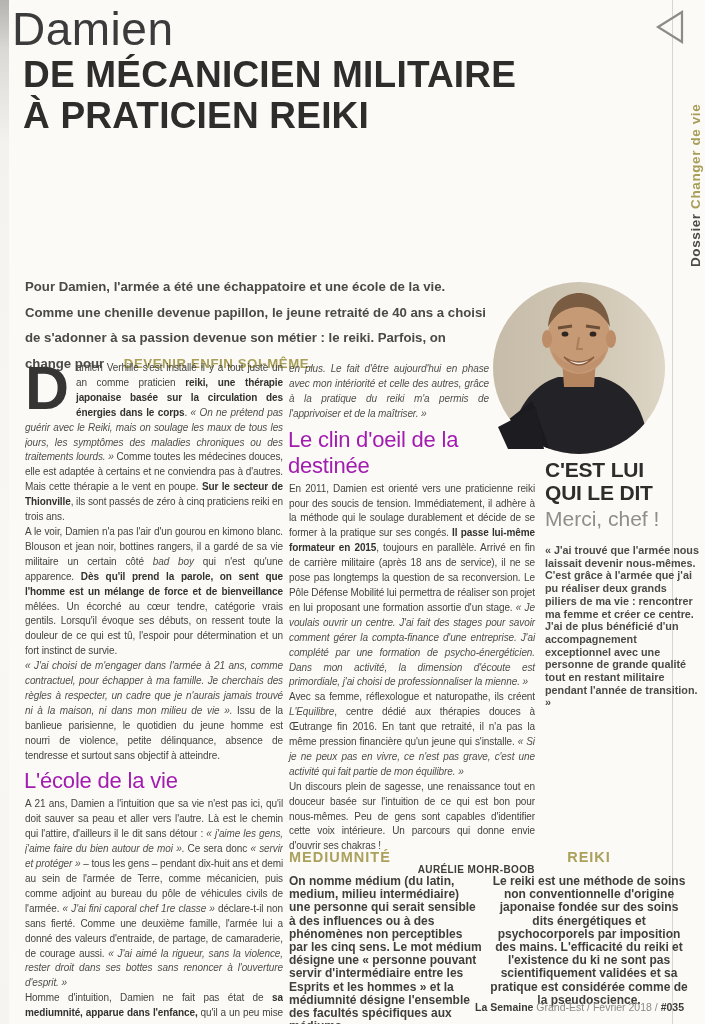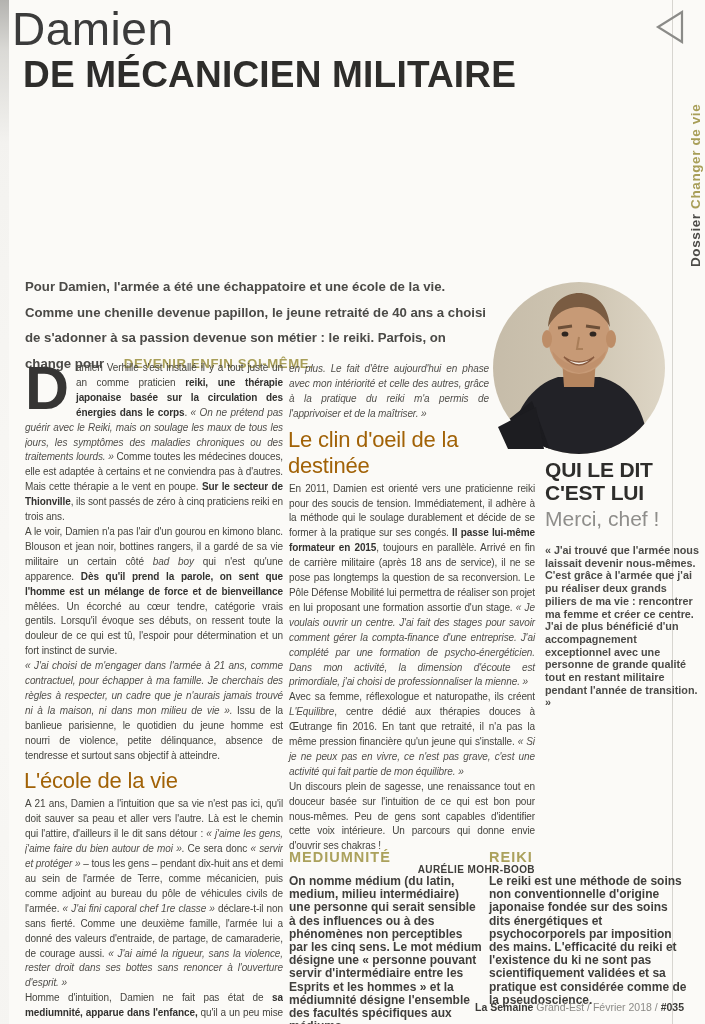--- a/index.html
+++ b/index.html
@@ -39,55 +39,56 @@
 
   
   .col{position:absolute;font-size:10px;line-height:14.9px;letter-spacing:-.1px;
     color:#45443f;text-align:justify;hyphens:auto;}
   .col1{left:25px;top:361px;width:258px;height:662px;overflow:hidden;}
   .col2{left:289px;top:362px;width:246px;}
   .para{margin:0;}
   .dropcap{float:left;font-size:61px;line-height:50px;font-weight:800;color:#363534;
     padding:2px 7px 0 0;}
   .subhead{margin:5px 0 3px -1px;font-size:22px;line-height:26px;font-weight:400;
-    color:#a16207;letter-spacing:-.2px;text-align:left;}
+    color:#a21caf;letter-spacing:-.2px;text-align:left;}
   .wrap-spacer{float:right;width:46px;height:80px;}
   .seg-b{font-weight:700;color:#333230;}
   .seg-i{font-style:italic;color:#514f4b;}
   .byline{margin-top:9px;text-align:right;font-size:10px;font-weight:800;
     letter-spacing:.4px;color:#3e3d3a;}
 
   
   .quote-box{position:absolute;left:545px;top:459px;width:155px;}
   .qb-title{font-size:21px;line-height:22.5px;font-weight:800;color:#2e2d2b;letter-spacing:-.2px;}
   .qb-title span{display:block;}
   .qb-sub{margin-top:3px;font-size:21px;font-weight:400;color:#8f8e8b;}
   .qb-text{margin:13px 0 0;font-size:10.8px;line-height:12.7px;font-weight:700;color:#4c4b48;}
 
   
   .info-box{position:absolute;top:849px;}
   .box-medium{left:289px;width:193px;}
-  .box-reiki{left:489px;width:200px;}
+  .box-reiki{left:489px;width:200px;text-align:center;}
   .box-title{margin:0 0 10px;font-size:14.5px;font-weight:800;letter-spacing:1px;color:#aba15c;}
   .box-text{margin:0;font-size:12px;line-height:13.2px;font-weight:700;color:#403f3c;}
 
   
   .footer{position:absolute;right:21px;top:1001px;font-size:10.5px;color:#8c8b87;}
   .f-brand,.f-issue{font-weight:800;color:#3c3b38;}
 </style>
 </head>
 <body>
 
 <div class="page">
   <div class="edge-left"></div>
   <div class="edge-line"></div>
 
   <div class="kicker">Damien</div>
   <h1 class="title">
     <span>DE MÉCANICIEN MILITAIRE</span>
+    <span>À PRATICIEN REIKI</span>
   </h1>
 
   <div class="nav-arrow">
     <svg width="30" height="36" viewBox="0 0 30 36">
       <polygon points="27,3 27,33 3,18" fill="none" stroke="#8b8b88" stroke-width="2.2"></polygon>
     </svg>
   </div>
 
   <div class="side-tab">
     <span class="side-section">Dossier</span>
@@ -143,22 +144,22 @@
     <div class="para"><span class="seg-i">en plus. Le fait d'être aujourd'hui en phase avec mon intériorité et celle des autres, grâce à la pratique du reiki m'a permis de l'apprivoiser et de la maîtriser. »</span></div>
     <h2 class="subhead">Le clin d'oeil de la destinée</h2>
     <div class="para"><span class="seg-n">En 2011, Damien est orienté vers une praticienne reiki pour des soucis de tension. Immédiatement, il adhère à la méthode qui le soulage durablement et décide de se former à la pratique sur ses congés. </span><span class="seg-b">Il passe lui-même formateur en 2015</span><span class="seg-n">, toujours en parallèle. Arrivé en fin de carrière militaire (après 18 ans de service), il ne se pose pas longtemps la question de sa reconversion. Le Pôle Défense Mobilité lui permettra de réaliser son projet en lui proposant une formation assortie d'un stage. </span><span class="seg-i">« Je voulais ouvrir un centre. J'ai fait des stages pour savoir comment gérer la compta-finance d'une entreprise. J'ai complété par une formation de psycho-énergéticien. Dans mon activité, la dimension d'écoute est primordiale, j'ai choisi de professionnaliser la mienne. »</span></div>
     <div class="para"><span class="seg-n">Avec sa femme, réflexologue et naturopathe, ils créent </span><span class="seg-i">L'Equilibre</span><span class="seg-n">, centre dédié aux thérapies douces à Œutrange fin 2016. En tant que retraité, il n'a pas la même pression financière qu'un jeune qui s'installe. </span><span class="seg-i">« Si je ne peux pas en vivre, ce n'est pas grave, c'est une activité qui fait partie de mon équilibre. »</span></div>
     <div class="para"><span class="seg-n">Un discours plein de sagesse, une renaissance tout en douceur basée sur l'intuition de ce qui est bon pour nous-mêmes. Peu de gens sont capables d'identifier cette voix intérieure. Un parcours qui donne envie d'ouvrir ses chakras !</span></div>
     <div class="byline">AURÉLIE MOHR-BOOB</div>
   </div>
 
   <aside class="quote-box">
     <div class="qb-title">
+      <span>C'EST LUI</span>
       <span>QUI LE DIT</span>
-      <span>C'EST LUI</span>
     </div>
     <div class="qb-sub">Merci, chef !</div>
     <p class="qb-text">« J'ai trouvé que l'armée nous laissait devenir nous-mêmes. C'est grâce à l'armée que j'ai pu réaliser deux grands piliers de ma vie : rencontrer ma femme et créer ce centre. J'ai de plus bénéficié d'un accompagnement exceptionnel avec une personne de grande qualité tout en restant militaire pendant l'année de transition. »</p>
   </aside>
 
   <section class="info-box box-medium">
     <h3 class="box-title">MEDIUMNITÉ</h3>
     <p class="box-text">On nomme médium (du latin, medium, milieu intermédiaire) une personne qui serait sensible à des influences ou à des phénomènes non perceptibles par les cinq sens. Le mot médium désigne une « personne pouvant servir d'intermédiaire entre les Esprits et les hommes » et la médiumnité désigne l'ensemble des facultés spécifiques aux médiums.</p>
   </section>
 

